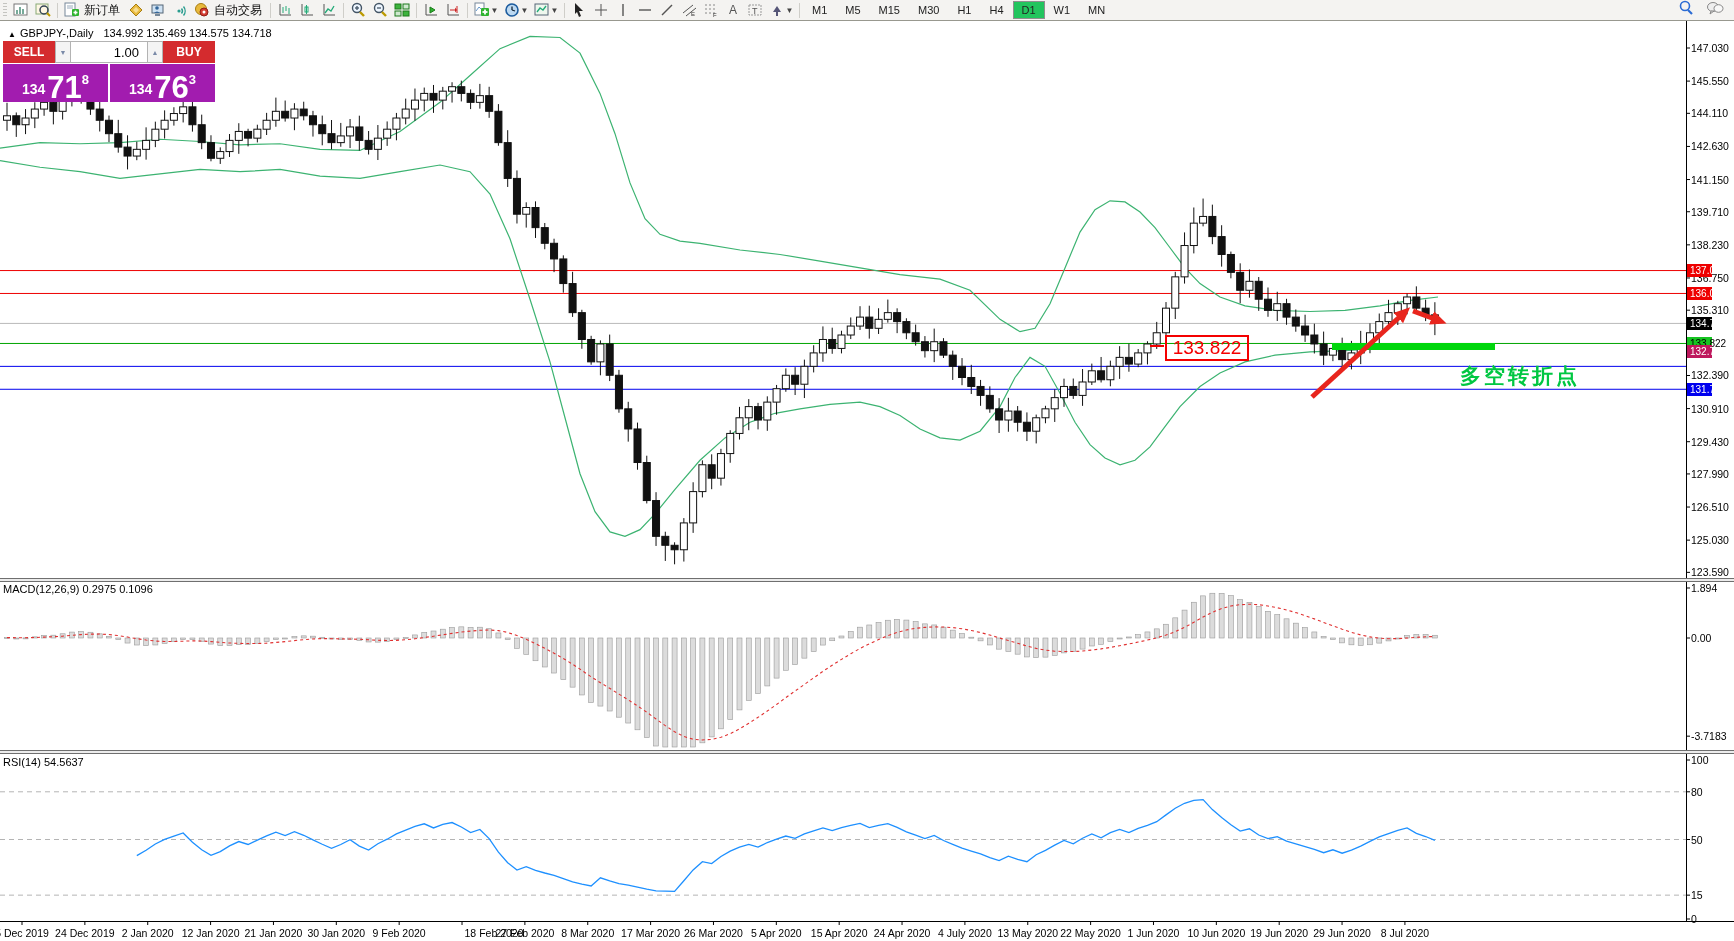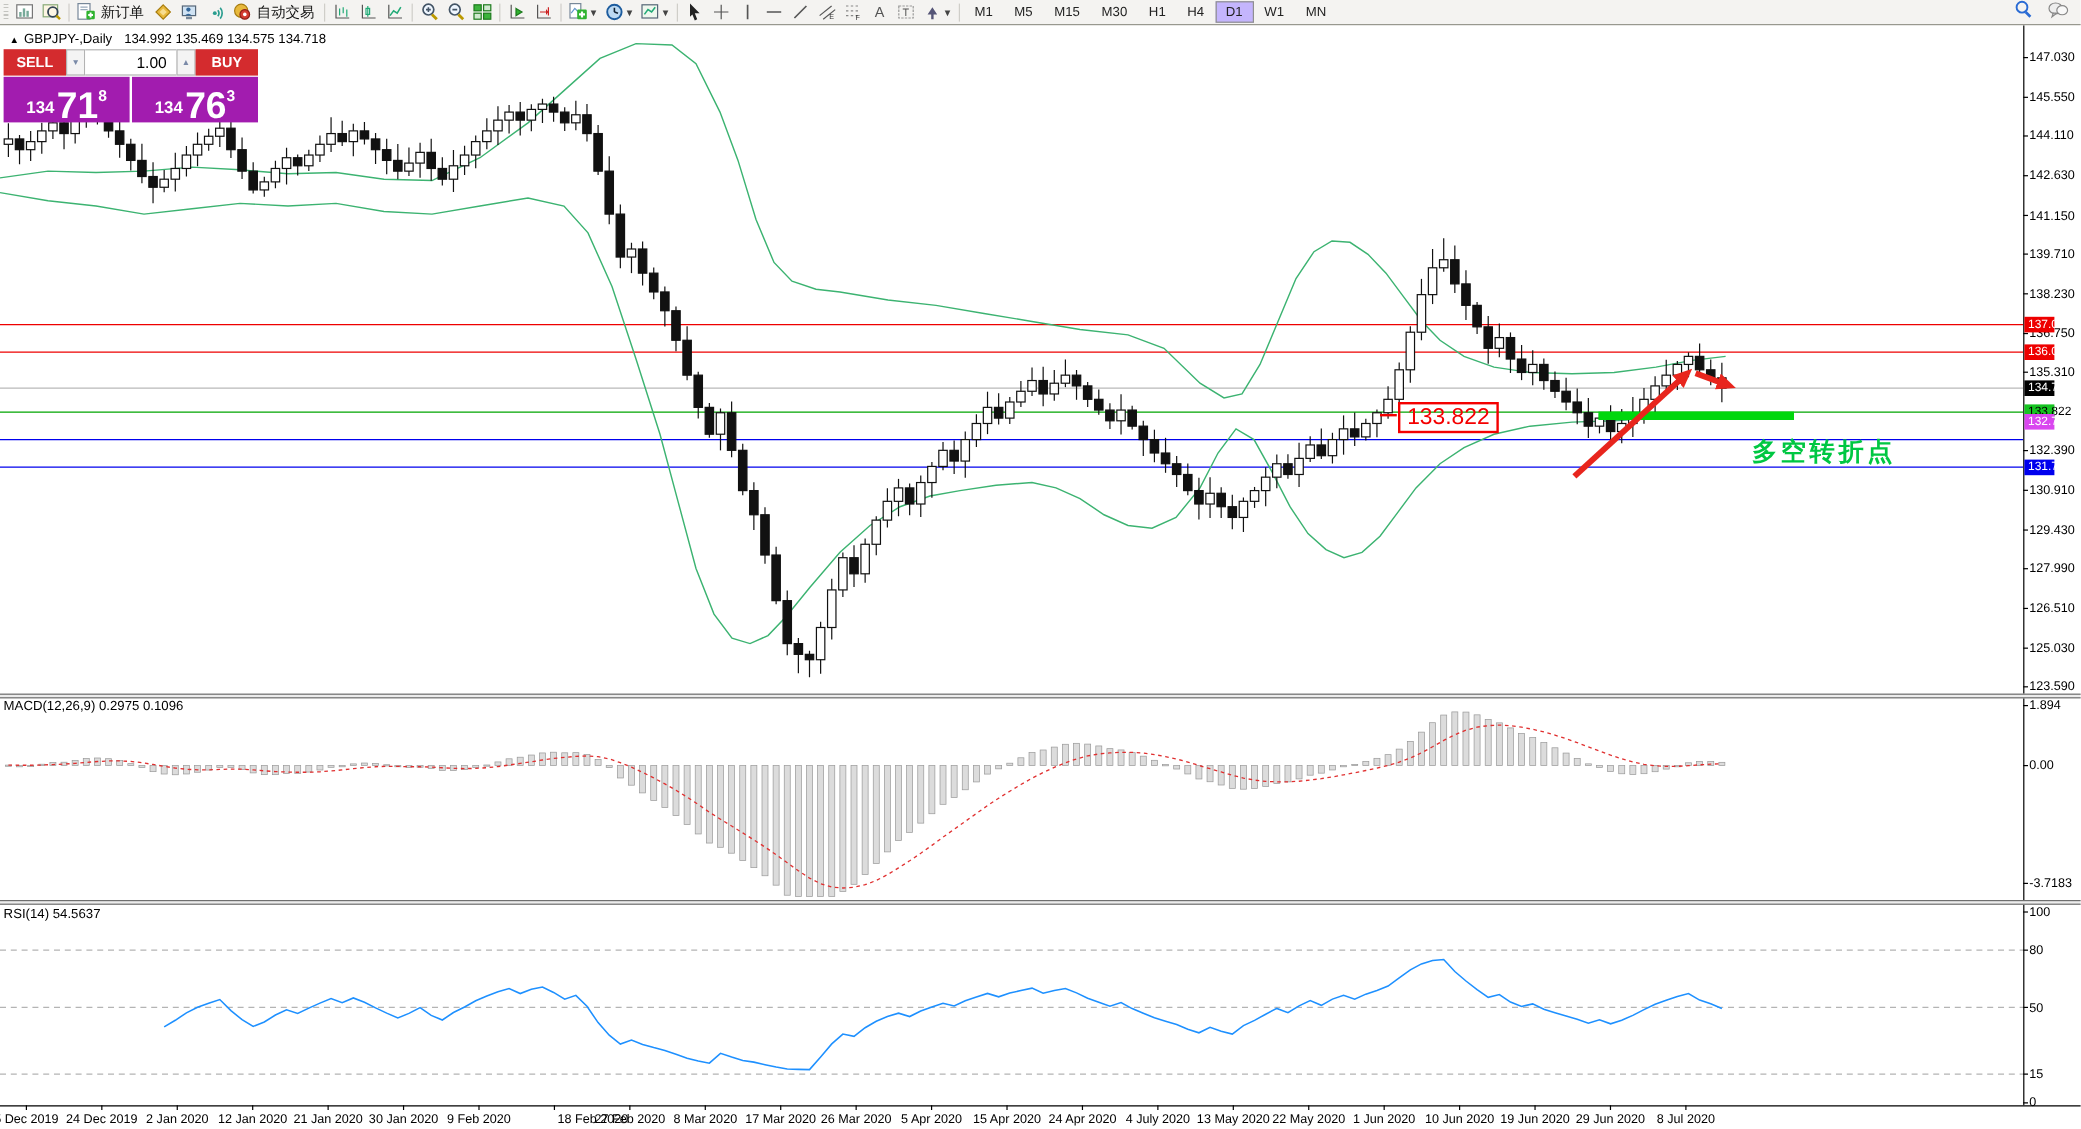--- a/index.html
+++ b/index.html
@@ -8,21 +8,21 @@
   #toolbar{position:absolute;left:0;top:0;width:1734px;height:20px;background:#f4f3f1;
     border-bottom:1px solid #98988f;display:flex;align-items:center;z-index:20;}
   .tbtn{width:22px;height:18px;display:flex;align-items:center;justify-content:center;flex:0 0 auto;}
   .tbtn svg{display:block}
   .tlabel{font-size:12px;color:#111;padding:0 5px 0 1px;white-space:nowrap;}
   .grip{width:4px;height:14px;margin:0 3px;flex:0 0 auto;
     background:repeating-linear-gradient(to bottom,#c4c4c0 0 1px,transparent 1px 3px);}
   .sep{width:1px;height:15px;background:#cfcec9;margin:0 3px;flex:0 0 auto;}
   .caret{font-size:8px;color:#444;margin-left:1px;}
   .tf{font-size:11px;color:#222;padding:2px 8px;border:1px solid transparent;flex:0 0 auto;text-align:center;}
-  .tf.active{background:#c4b5fd;border:1px solid #8f8f8f;}
+  .tf.active{background:#22c55e;border:1px solid #8f8f8f;}
   #tb-right{margin-left:auto;display:flex;align-items:center;gap:12px;margin-right:10px;}
   
   #chart-svg{position:absolute;left:0;top:0;z-index:1;}
   .divider{position:absolute;left:0;width:1734px;height:4px;background:#ececec;
     border-top:1px solid #6f6f6f;border-bottom:1px solid #6f6f6f;box-sizing:border-box;z-index:3;}
   #symbol-header{position:absolute;left:8px;top:27px;font-size:11px;color:#000;z-index:4;}
   #symbol-header .tri{font-size:8px;margin-right:4px;}
   #symbol-header .ohlc{margin-left:10px;}
   .pane-label{position:absolute;left:3px;font-size:11px;color:#000;z-index:4;}
   
@@ -958,21 +958,21 @@
     <div class="tick-label" style="top: 730.163px;">-3.7183</div>
     <div class="tick-label" style="top: 754px;">100</div>
     <div class="tick-label" style="top: 785.8px;">80</div>
     <div class="tick-label" style="top: 833.5px;">50</div>
     <div class="tick-label" style="top: 889.15px;">15</div>
     <div class="tick-label" style="top: 913px;">0</div>
     <div class="badge" style="top: 264.059px; background: rgb(238, 0, 0); color: rgb(255, 255, 255);">137.081</div>
     <div class="badge" style="top: 286.966px; background: rgb(238, 0, 0); color: rgb(255, 255, 255);">136.057</div>
     <div class="badge" style="top: 316.919px; background: rgb(0, 0, 0); color: rgb(255, 255, 255);">134.718</div>
     <div class="badge" style="top: 336.963px; background: rgb(22, 196, 33); color: rgb(0, 0, 0);">133.822</div>
-    <div class="badge" style="top: 345px; background: #d946ef; color: rgb(255, 255, 255);">132.798</div>
+    <div class="badge" style="top: 345px; background: #be185d; color: rgb(255, 255, 255);">132.798</div>
     <div class="badge" style="top: 382.777px; background: rgb(0, 0, 238); color: rgb(255, 255, 255);">131.774</div>
   </div>
 <div id="date-layer">
     <div class="date-label" style="left: 22px;">5 Dec 2019</div>
     <div class="date-label" style="left: 84.86px;">24 Dec 2019</div>
     <div class="date-label" style="left: 147.72px;">2 Jan 2020</div>
     <div class="date-label" style="left: 210.58px;">12 Jan 2020</div>
     <div class="date-label" style="left: 273.44px;">21 Jan 2020</div>
     <div class="date-label" style="left: 336.3px;">30 Jan 2020</div>
     <div class="date-label" style="left: 399.16px;">9 Feb 2020</div>

